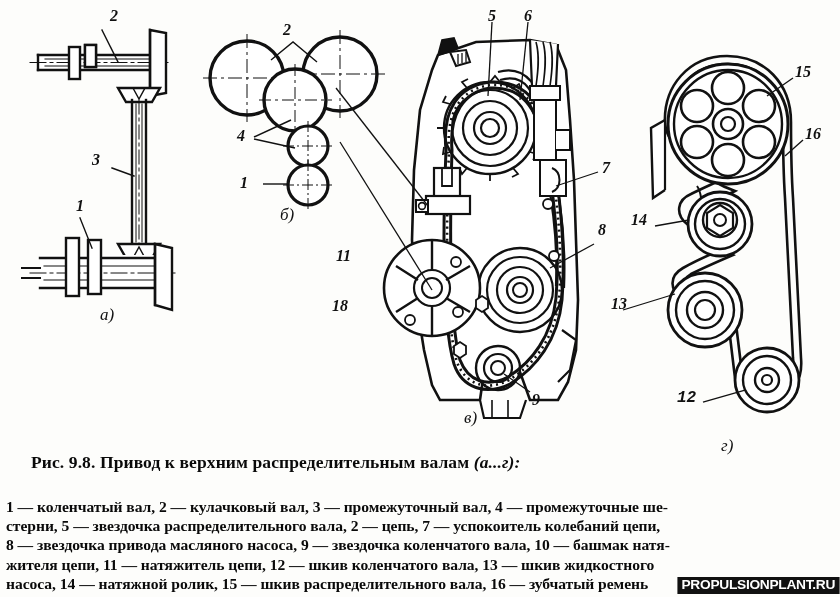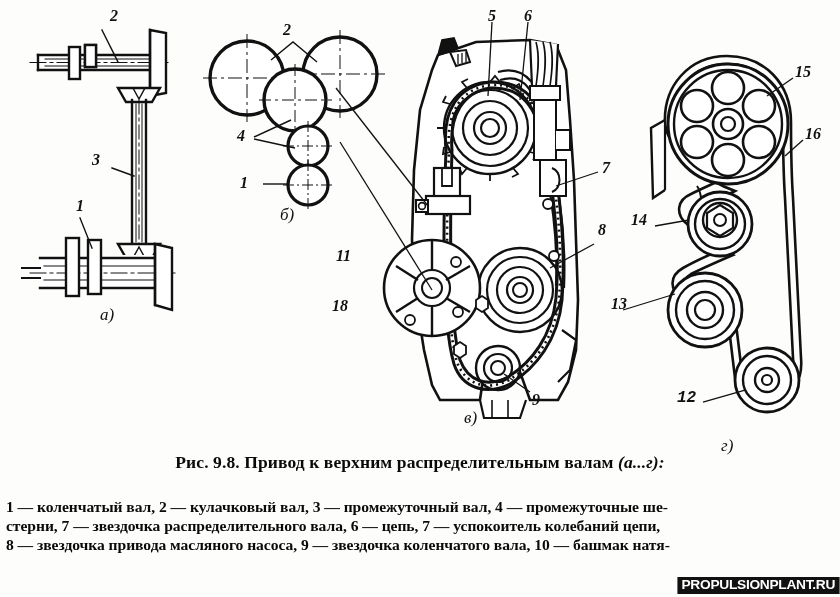--- a/index.html
+++ b/index.html
@@ -48,26 +48,25 @@
     line-height: 1;
     white-space: nowrap;
   }
   .caption-block {
     position: absolute;
     left: 0;
     top: 452px;
     width: 840px;
   }
   .caption-title {
-    text-align: center;
     font-weight: 700;
     font-size: 17.5px;
     letter-spacing: 0.1px;
     margin: 0 0 13px 0;
-    padding: 0 40px;
+    padding: 0 31px;
     font-family: "Liberation Serif", "DejaVu Serif", serif;
   }
   .caption-title .ital {
     font-style: italic;
     font-weight: 700;
   }
   .caption-lines {
     padding: 0 6px;
     font-size: 15.6px;
     font-weight: 700;
@@ -417,20 +416,22 @@
   </div>
 
   <div class="caption-block">
     <div class="caption-title">
       <span>Рис. 9.8.</span>
       <span>Привод к верхним распределительным валам</span>
       <span class="ital">(а...г):</span>
     </div>
     <div class="caption-lines">
       <span class="cap-line">1 — коленчатый вал, 2 — кулачковый вал, 3 — промежуточный вал, 4 — промежуточные ше-</span>
-      <span class="cap-line">стерни, 7 — звездочка распределительного вала, 6 — цепь, 7 — успокоитель колебаний цепи,</span>
+      <span class="cap-line">стерни, 5 — звездочка распределительного вала, 2 — цепь, 7 — успокоитель колебаний цепи,</span>
       <span class="cap-line">8 — звездочка привода масляного насоса, 9 — звездочка коленчатого вала, 10 — башмак натя-</span>
+      <span class="cap-line">жителя цепи, 11 — натяжитель цепи, 12 — шкив коленчатого вала, 13 — шкив жидкостного</span>
+      <span class="cap-line">насоса, 14 — натяжной ролик, 15 — шкив распределительного вала, 16 — зубчатый ремень</span>
     </div>
   </div>
 
   <div class="watermark">PROPULSIONPLANT.RU</div>
 
 </div>
 
 </body></html>

